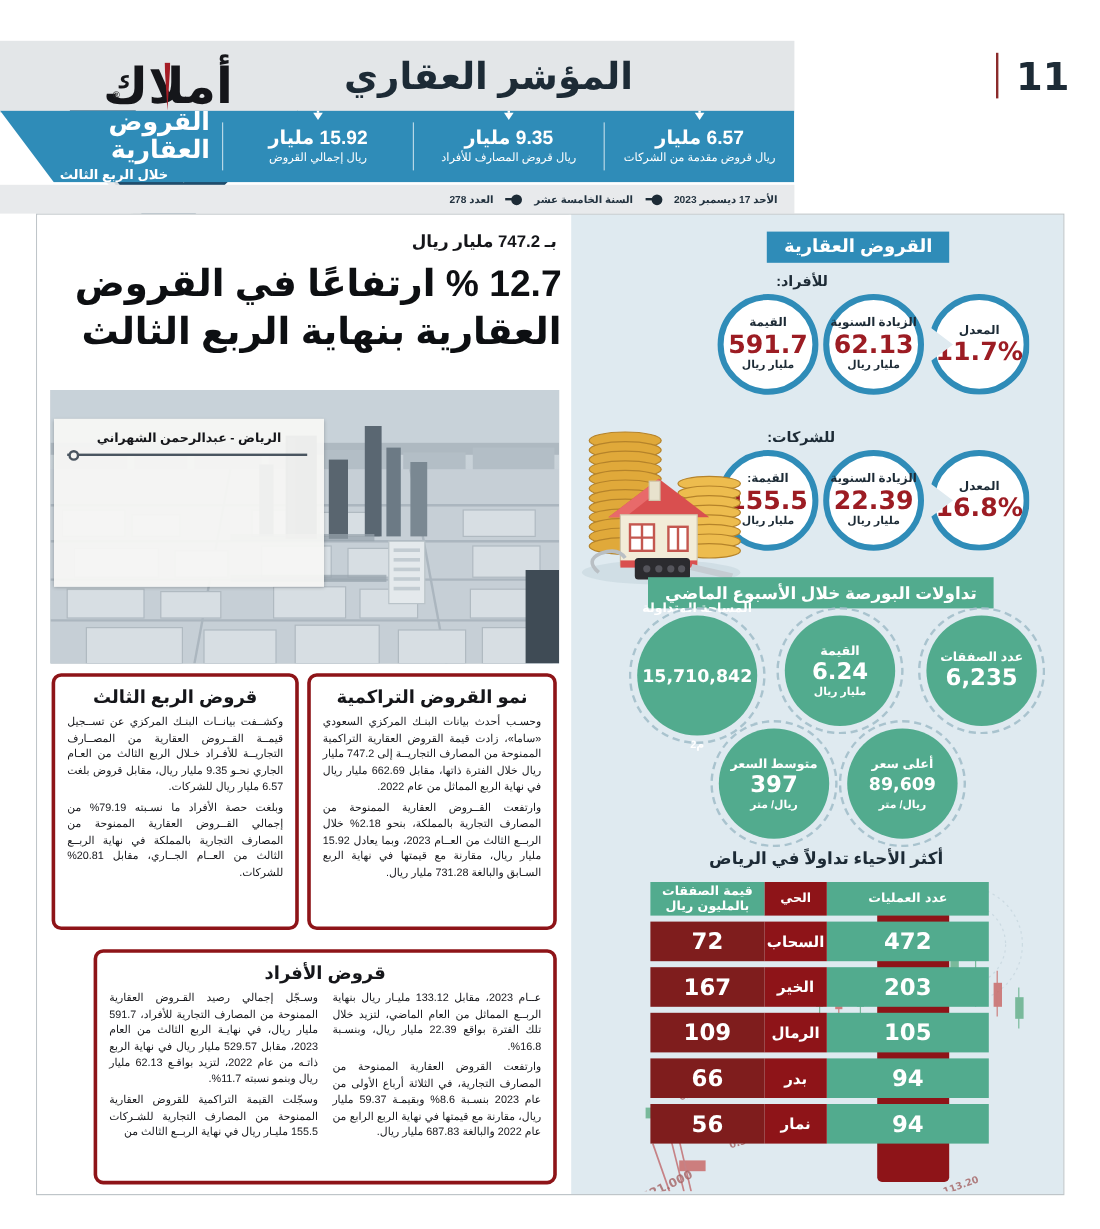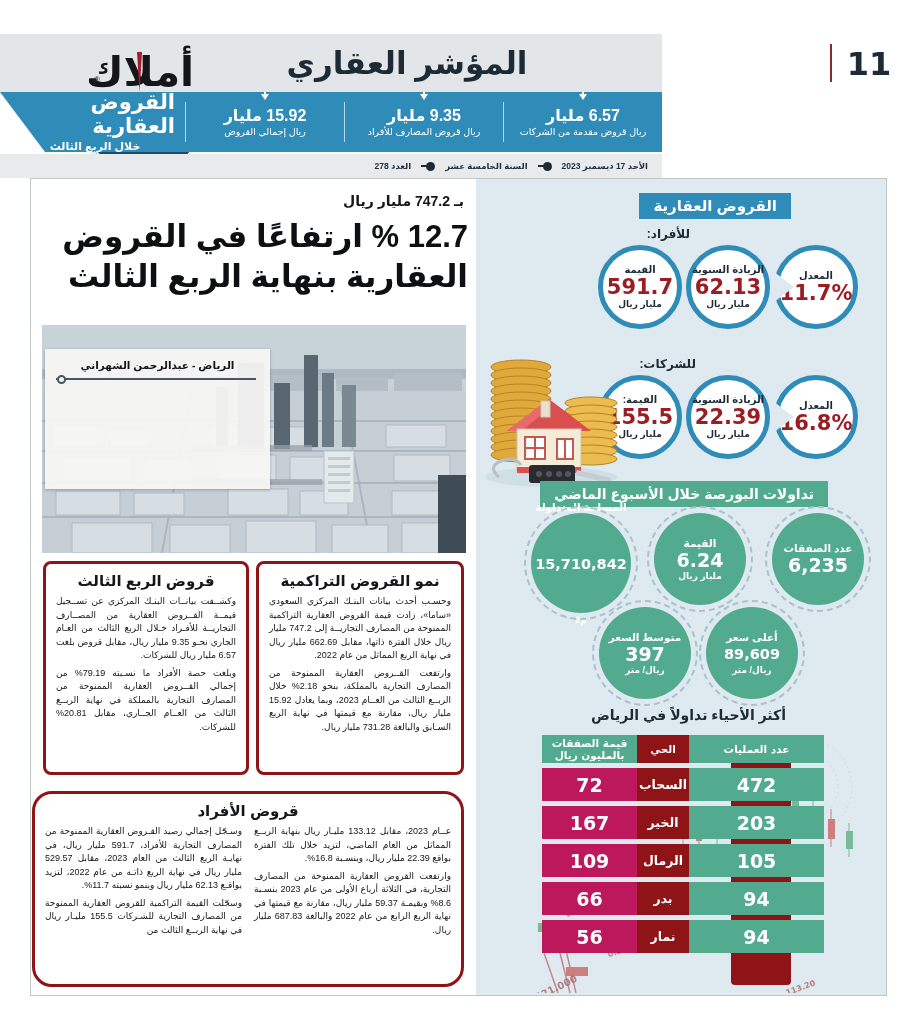--- a/index.html
+++ b/index.html
@@ -183,21 +183,21 @@
   }
   .chartbg{ position:absolute; inset:0; opacity:.85; }
   .tbl{
     position:absolute; right:62px; top:8px; width:290px;
   }
   .trow{ display:flex; flex-direction:row; height:33px; margin-bottom:5px; }
   .tc{
     display:flex; align-items:center; justify-content:center;
     color:#fff; font-weight:bold;
   }
-  .tc.val{ width:95px; background:#be185d; font-size:19px;
+  .tc.val{ width:95px; background:#7f1d1d; font-size:19px;
            font-family:"DejaVu Sans",sans-serif; }
   .tc.mid{ width:52px; background:#8e1418; font-size:12.5px; }
   .tc.ops{ width:135px; background:#52ab8e; font-size:19px;
            font-family:"DejaVu Sans",sans-serif; }
   .trow.head{ height:28px; }
   .trow.head .tc{ font-size:10.5px; }
   .trow.head .tc.val{ background:#52ab8e; flex-direction:column; line-height:12px; }
   .trow.head .tc.mid{ background:#8e1418; }
   .midcol-cap{
     position:absolute; right:95px; top:8px; width:60px; height:250px;
@@ -248,21 +248,21 @@
     background:#fff; padding:8px 10px 10px;
   }
   .rb-h{
     font-size:15px; font-weight:bold; color:#15161a; text-align:center;
     margin-bottom:5px;
   }
   .rb-p{ font-size:9px; line-height:13.5px; color:#15161a; text-align:justify;
          text-align-last:right; margin-bottom:4px; }
   .box-q3{ left:12px; top:382px; width:206px; height:214px; }
   .box-cum{ right:12px; top:382px; width:208px; height:214px; }
-  .box-indiv{ right:12px; top:612px; width:432px; height:196px;border-radius:20px; }
+  .box-indiv{ right:12px; top:612px; width:386px; height:196px; }
   .box-indiv .cols{ display:flex; flex-direction:row; gap:12px; }
   .box-indiv .cols>div{ flex:1; }
 </style>
 </head>
 <body>
 
 <div class="page">
 
   <div class="masthead">
     <div class="mh-grayband"></div>

